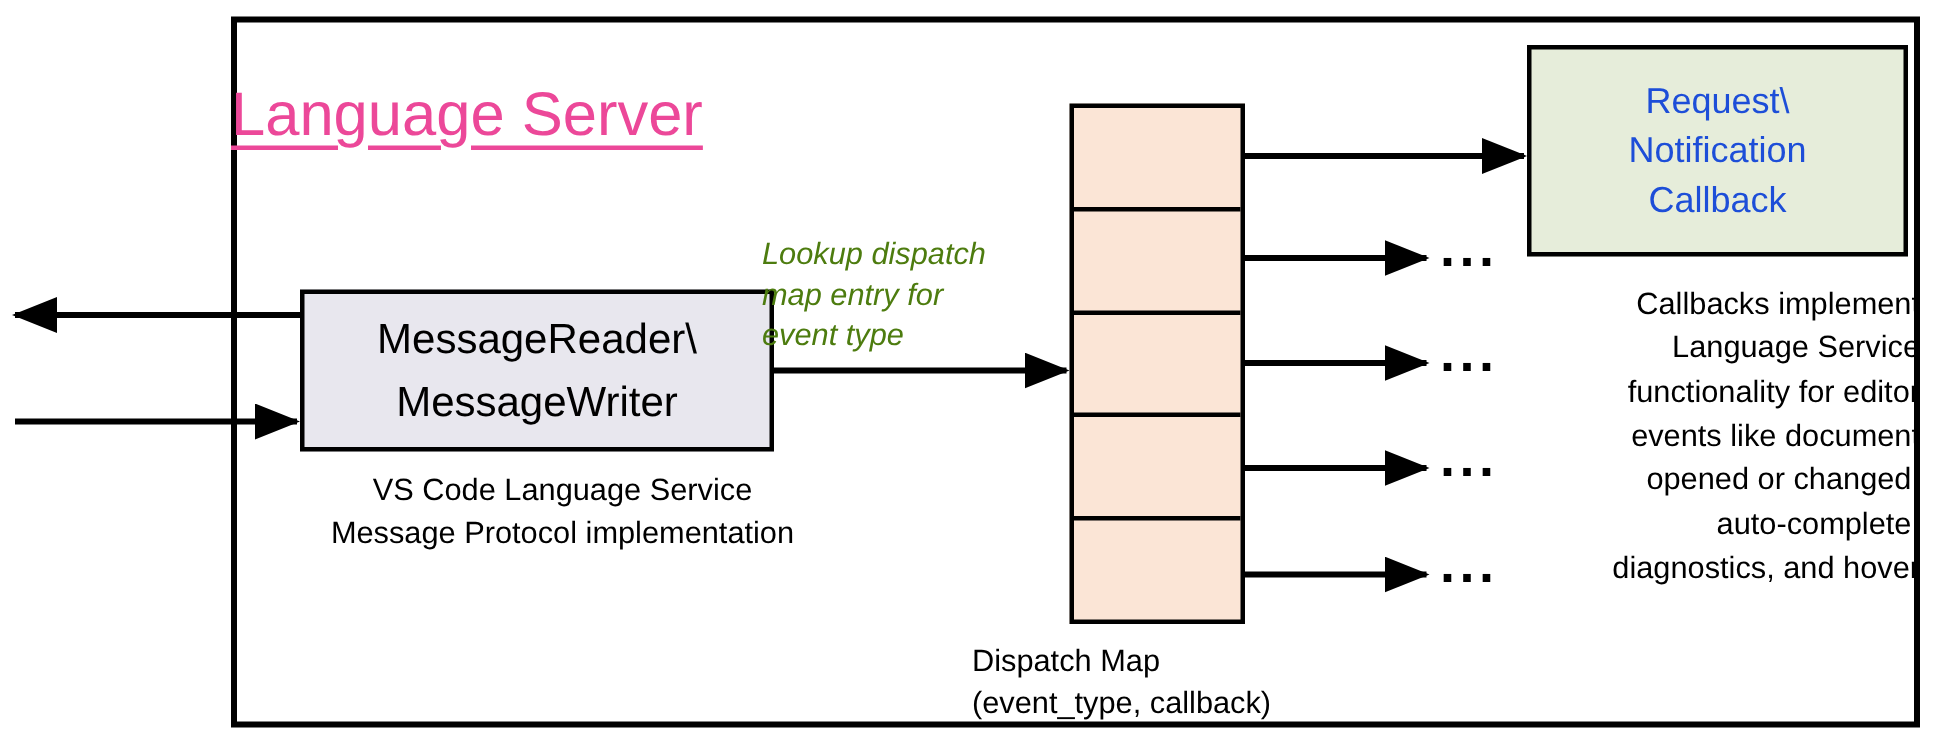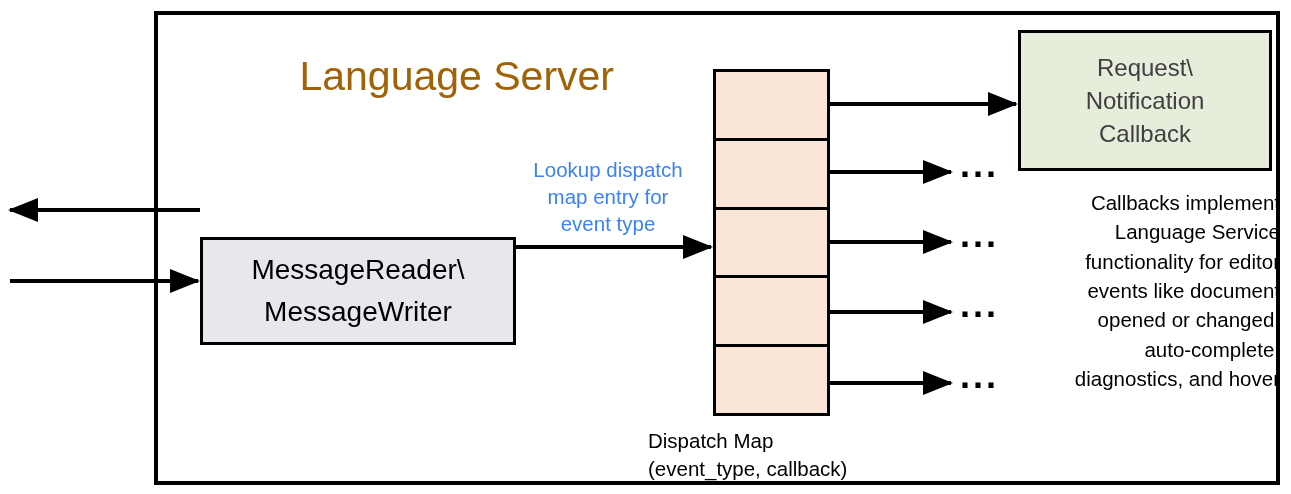--- a/index.html
+++ b/index.html
@@ -8,60 +8,60 @@
     font-family:"Liberation Sans",sans-serif;color:#1a1a1a;overflow:hidden;
   }
   .pre{white-space:pre-line;}
   .abs{position:absolute;}
 
   .outer-box{
     left:154px;top:11px;width:1126px;height:474px;box-sizing:border-box;
     border:4px solid #000;background:#fff;
   }
   .diagram-title{
-    left:154px;top:53px;width:460px;text-align:right;
-    font-size:41px;font-weight:400;color:#a16207;
-    text-decoration-thickness:3px;text-underline-offset:7px;
+    left:154px;top:53px;width:460px;text-align:left;
+    font-size:41px;font-weight:400;color:#ec4899;
+    text-decoration:underline;text-decoration-thickness:3px;text-underline-offset:7px;
   }
   .svg-overlay{left:0;top:0;width:1291px;height:494px;pointer-events:none;}
 
   .reader-box{
     left:200px;top:193px;width:316px;height:108px;box-sizing:border-box;
     border:3px solid #000;background:#e8e7ee;
     display:flex;align-items:center;justify-content:center;text-align:center;
-    font-size:28px;line-height:1.5;color:#000;margin-top:44px;
+    font-size:28px;line-height:1.5;color:#000;
   }
   .reader-caption{
     left:175px;top:312px;width:400px;text-align:center;
     font-size:20.5px;line-height:1.42;color:#000;
   }
   .stdio-label{
     left:14px;top:222px;width:130px;text-align:center;
     font-style:italic;font-size:21px;line-height:1.22;color:#000;
   }
   .lookup-label{
-    left:508px;top:156px;width:200px;text-align:center;
-    font-size:20.5px;line-height:1.32;color:#3b82f6;
+    left:508px;top:156px;width:200px;text-align:left;
+    font-style:italic;font-size:20.5px;line-height:1.32;color:#4d7c0f;
   }
   .dispatch-map{
     left:713px;top:69px;width:117px;height:347px;box-sizing:border-box;
     border:3px solid #000;background:#fbe5d6;
     display:flex;flex-direction:column;
   }
   .dispatch-cell{flex:1;}
   .dispatch-cell + .dispatch-cell{border-top:3px solid #000;}
   .dispatches-label{
     left:813px;top:40px;width:155px;text-align:center;
     font-style:italic;font-size:20.5px;line-height:1.32;color:#000;
   }
   .callback-box{
     left:1018px;top:30px;width:254px;height:141px;box-sizing:border-box;
     border:3px solid #000;background:#e6edda;
     display:flex;align-items:center;justify-content:center;text-align:center;
-    font-size:24px;line-height:1.38;color:#404040;
+    font-size:24px;line-height:1.38;color:#1d4ed8;
   }
   .callbacks-note{
     left:1006px;top:188px;width:274px;text-align:right;
     font-size:20.5px;line-height:1.43;color:#000;
   }
   .map-caption{
     left:648px;top:427px;width:248px;text-align:left;
     font-size:20.5px;line-height:1.35;color:#000;
   }
   .ellipsis{
@@ -100,20 +100,22 @@
     <circle cx="785" cy="242" r="10" fill="#000"></circle>
     <circle cx="785" cy="312" r="10" fill="#000"></circle>
     <circle cx="785" cy="383" r="10" fill="#000"></circle>
   </svg>
 
   <div class="abs diagram-title">Language Server</div>
 
 
   <div class="abs reader-box pre">MessageReader\
 MessageWriter</div>
+  <div class="abs reader-caption pre">VS Code Language Service
+Message Protocol implementation</div>
 
   <div class="abs lookup-label pre">Lookup dispatch
 map entry for
 event type</div>
 
   <div class="abs dispatch-map">
     <div class="dispatch-cell"></div>
     <div class="dispatch-cell"></div>
     <div class="dispatch-cell"></div>
     <div class="dispatch-cell"></div>

